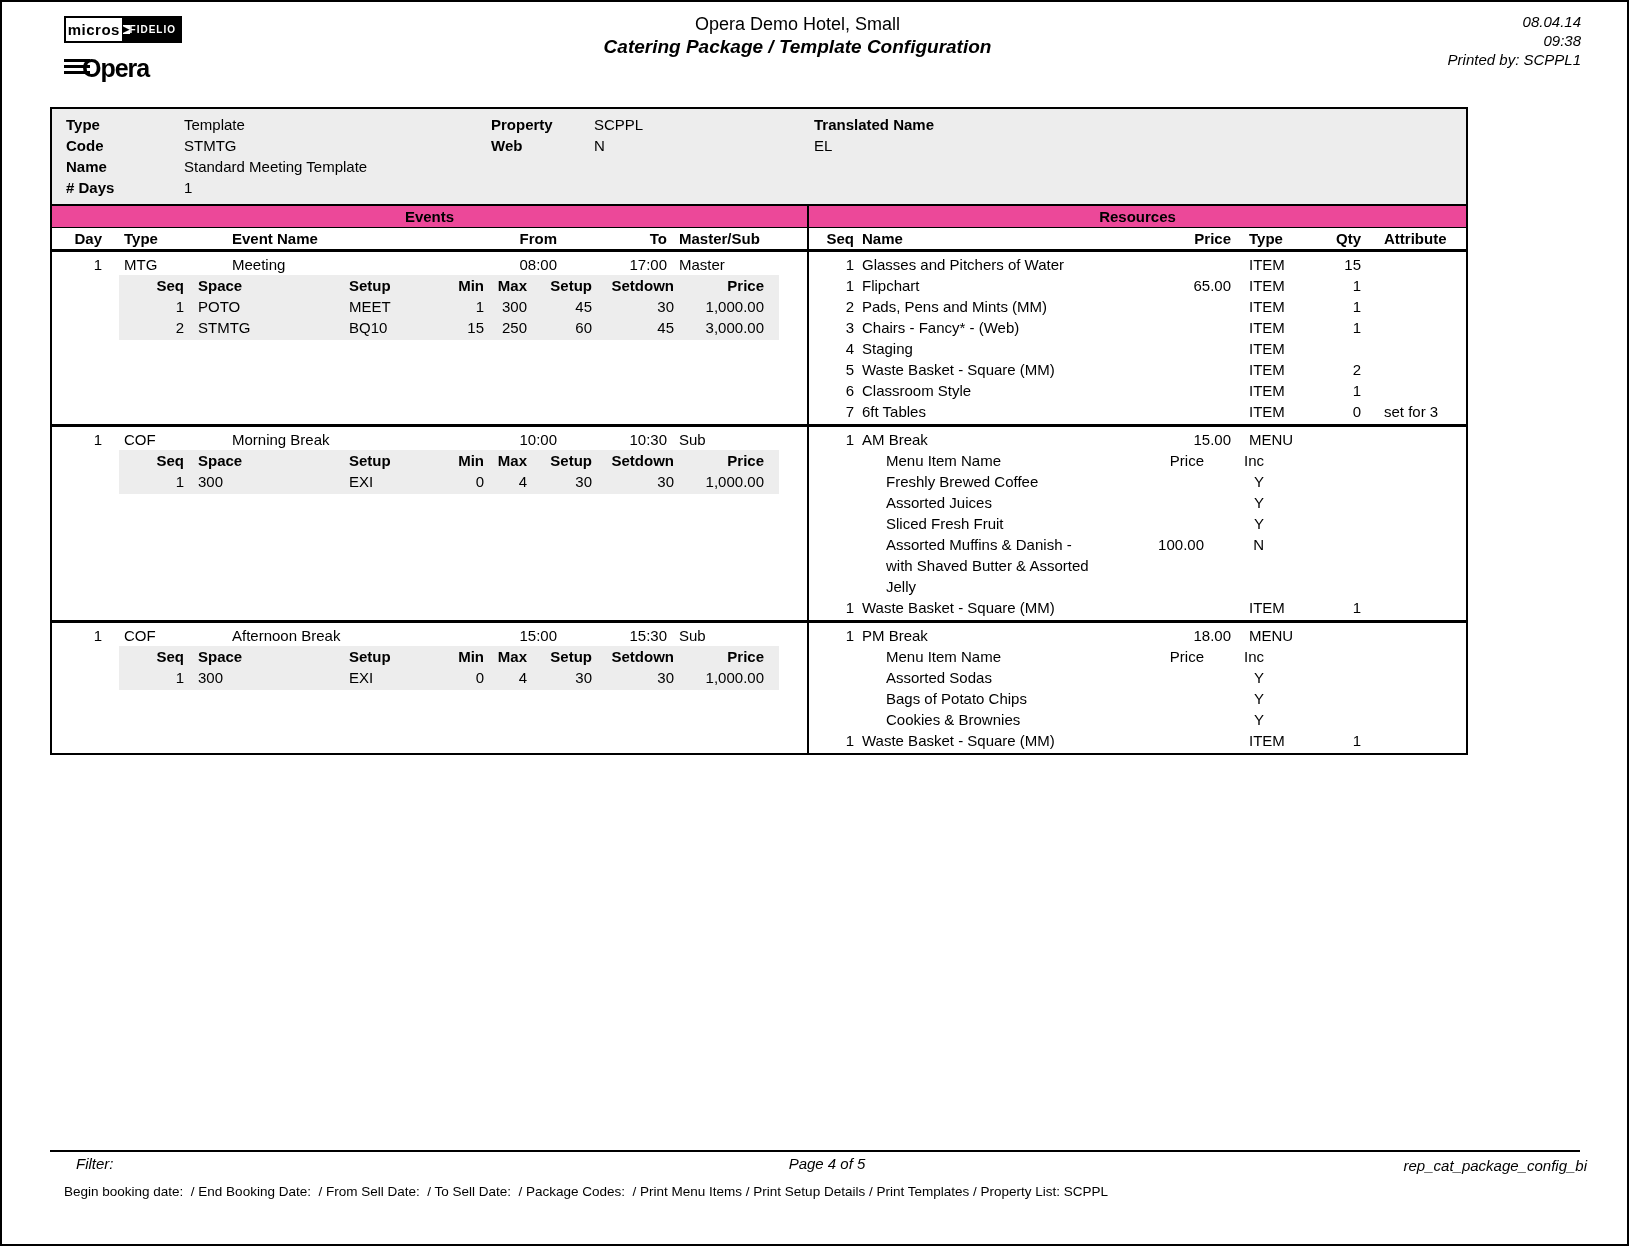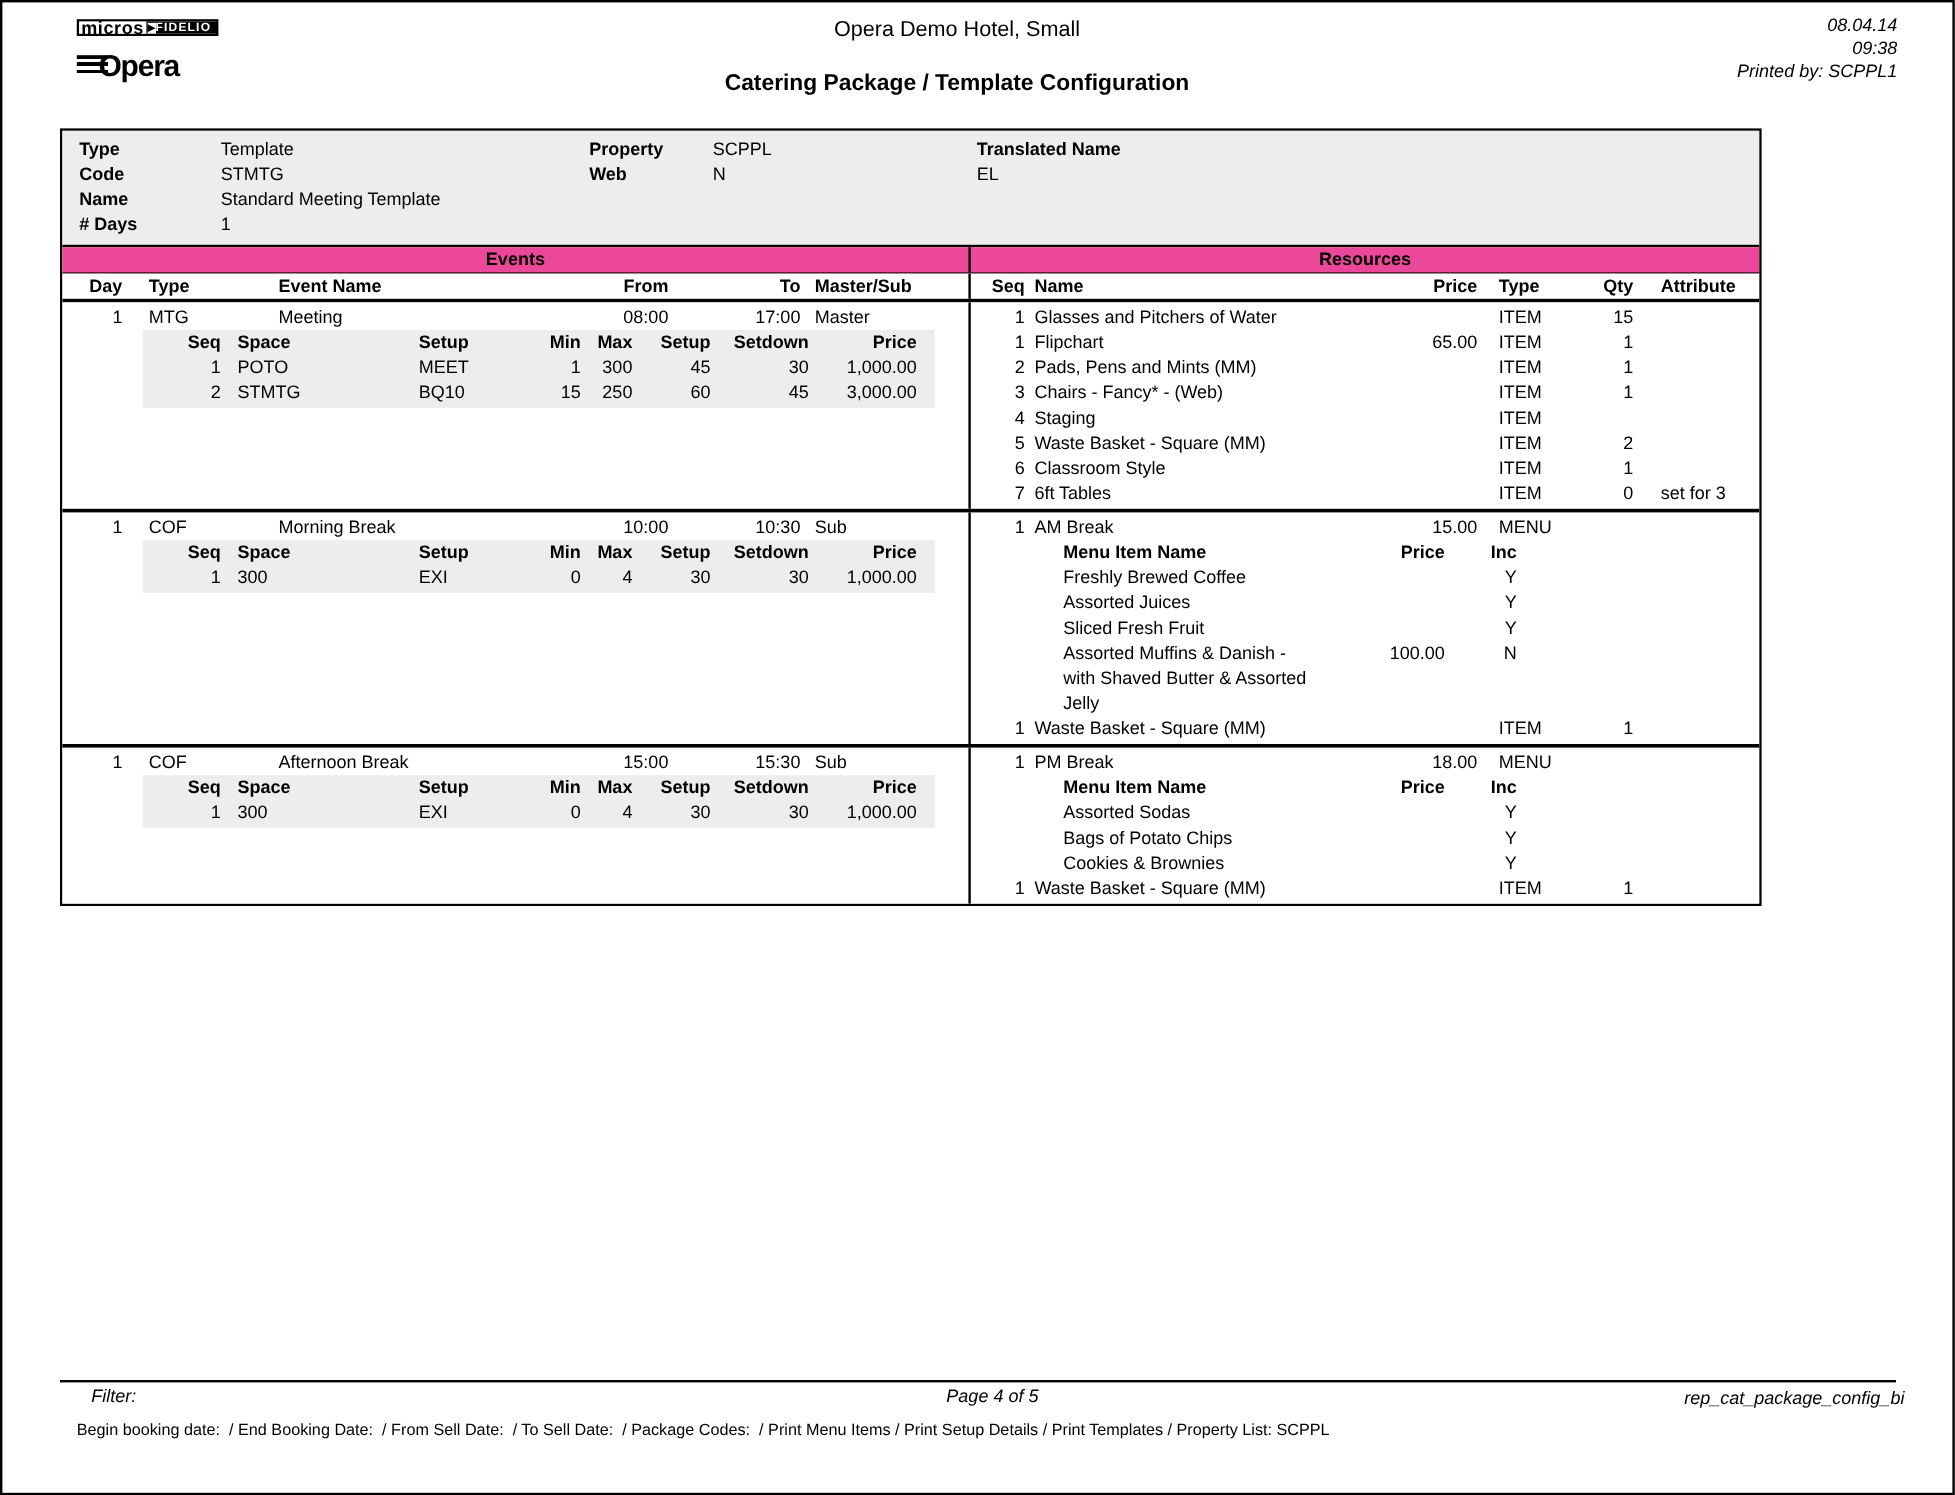--- a/index.html
+++ b/index.html
@@ -3,31 +3,31 @@
 <meta charset="utf-8">
 <style>
   * { margin:0; padding:0; box-sizing:border-box; }
   body { background:#888; font-family:"Liberation Sans", sans-serif; }
   .page {
     position:relative; width:1629px; height:1246px; background:#fff;
     border:2px solid #000; color:#000; font-size:15px; overflow:hidden;
   }
   
   .logos { position:absolute; left:62px; top:14px; }
-  .mf-logo { display:flex; align-items:stretch; border:2px solid #000; width:118px; height:14px; background:#fff; }
+  .mf-logo { display:flex; align-items:stretch; border:2px solid #000; width:118px; height:27px; background:#fff; }
   .mf-micros { flex:1; display:flex; align-items:center; justify-content:center; font-weight:bold; font-size:15px; letter-spacing:0.5px; background:#fff; }
   .mf-right { display:flex; align-items:center; background:#000; color:#fff; padding:0 4px 0 2px; }
   .mf-arrow { color:#000; background:#fff; font-size:9px; line-height:1; margin-left:-1px; }
   .mf-fidelio { font-weight:bold; font-size:10px; letter-spacing:1px; color:#fff; }
   .opera-logo { display:flex; align-items:center; margin-top:6px; height:38px; }
   .opera-swoosh { width:26px; height:18px; background:repeating-linear-gradient(#000 0 3px, transparent 3px 6px); margin-right:-8px; }
   .opera-text { font-weight:bold; font-size:25px; letter-spacing:-1px; }
   .titles { position:absolute; left:48px; top:12px; width:1495px; text-align:center; }
   .hotel-name { font-size:18px; }
-  .report-title { font-weight:bold; font-size:19px; margin-top:24px; }
+  .report-title { font-style:italic; font-weight:bold; font-size:19px; margin-top:1px; }
   .print-info { position:absolute; right:46px; top:10px; text-align:right; font-style:italic; font-size:15px; line-height:19px; }
   
   .report-box { position:absolute; left:48px; top:105px; width:1418px; border:2px solid #000; background:#fff; }
   .info { background:#ededed; border-bottom:2px solid #000; padding:5px 0 6px 14px; }
   .info-grid { display:grid; grid-template-columns:118px 307px 103px 220px 1fr; line-height:21px; }
   .lbl { font-weight:bold; }
   .band { display:flex; background:#ec4899; border-bottom:1px solid #000; font-weight:bold; line-height:21px; text-align:center; }
   .w-left { width:757px; border-right:2px solid #000; }
   .w-right { flex:1; }
   .cols { display:flex; border-bottom:3px solid #000; font-weight:bold; line-height:23px; background:#fff; }
@@ -54,21 +54,21 @@
   .res-row .r1 { text-align:right; }
   .res-row .r2 { padding-left:8px; }
   .res-row .r3 { text-align:right; }
   .res-row .r4 { padding-left:18px; }
   .res-row .r5 { text-align:right; }
   .res-row .r6 { padding-left:23px; }
   .menu-row { display:grid; grid-template-columns:77px 250px 68px 60px 1fr; line-height:21px; }
   .menu-row .m2 { white-space:pre-line; }
   .menu-row .m3 { text-align:right; }
   .menu-row .m4 { text-align:right; }
-  .menu-hdr { font-weight:bold; }
+  .menu-hdr { font-weight:normal; }
   
   .footer-rule { position:absolute; left:48px; top:1148px; width:1530px; height:2px; background:#000; }
   .footer-row { position:absolute; left:60px; top:1153px; width:1530px; font-style:italic; font-size:15px; }
   .f-filter { position:absolute; left:14px; }
   .f-page { display:block; text-align:center; }
   .f-report { position:absolute; right:5px; top:2px; }
   .footer-criteria { position:absolute; left:62px; top:1182px; font-size:13.5px; white-space:pre; }
 </style>
 </head>
 <body>

